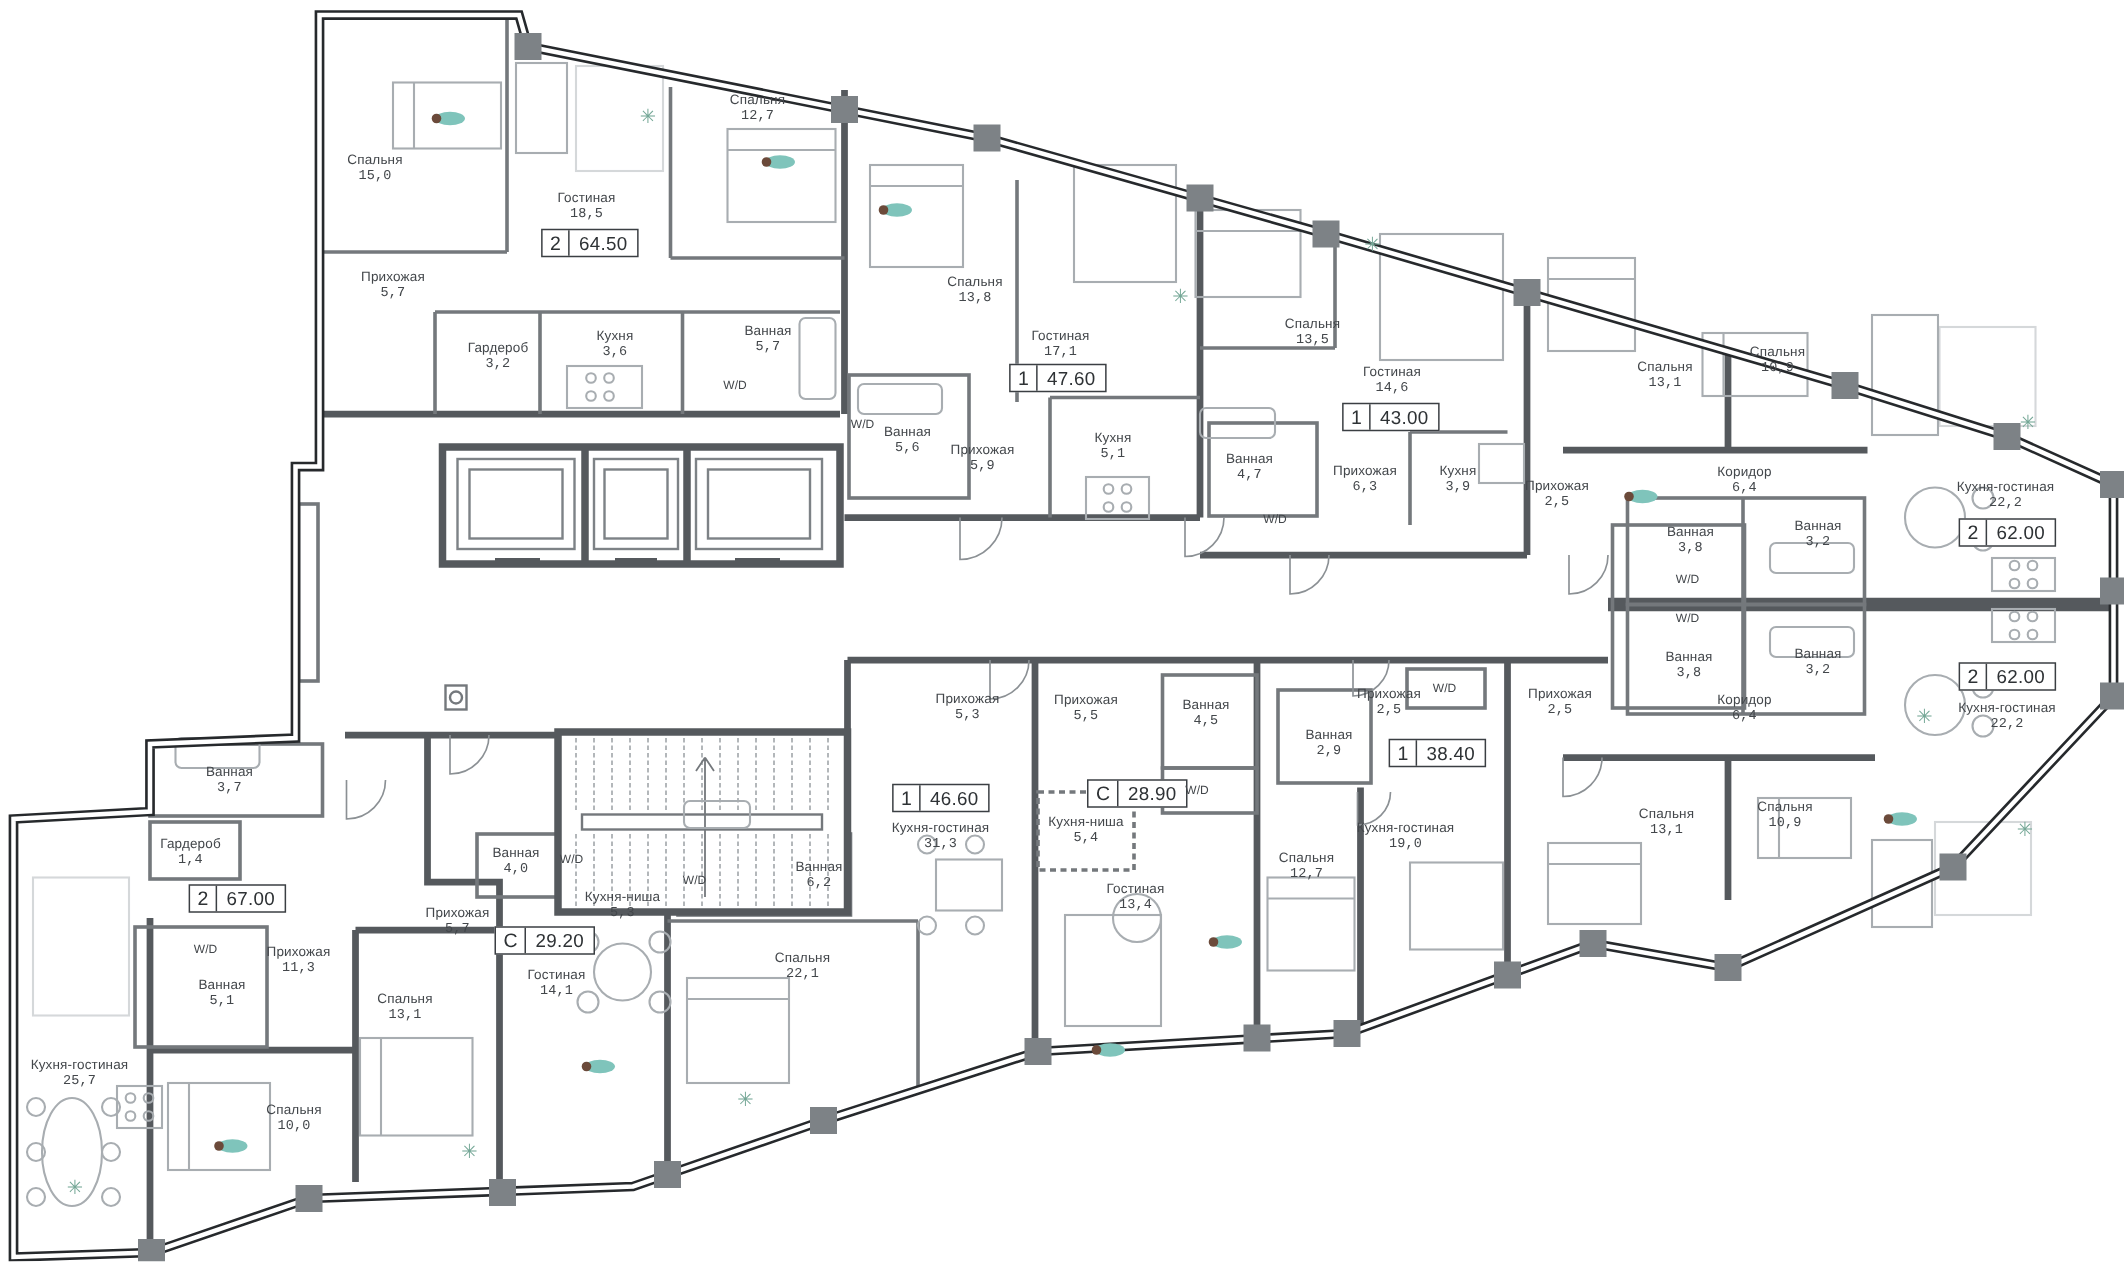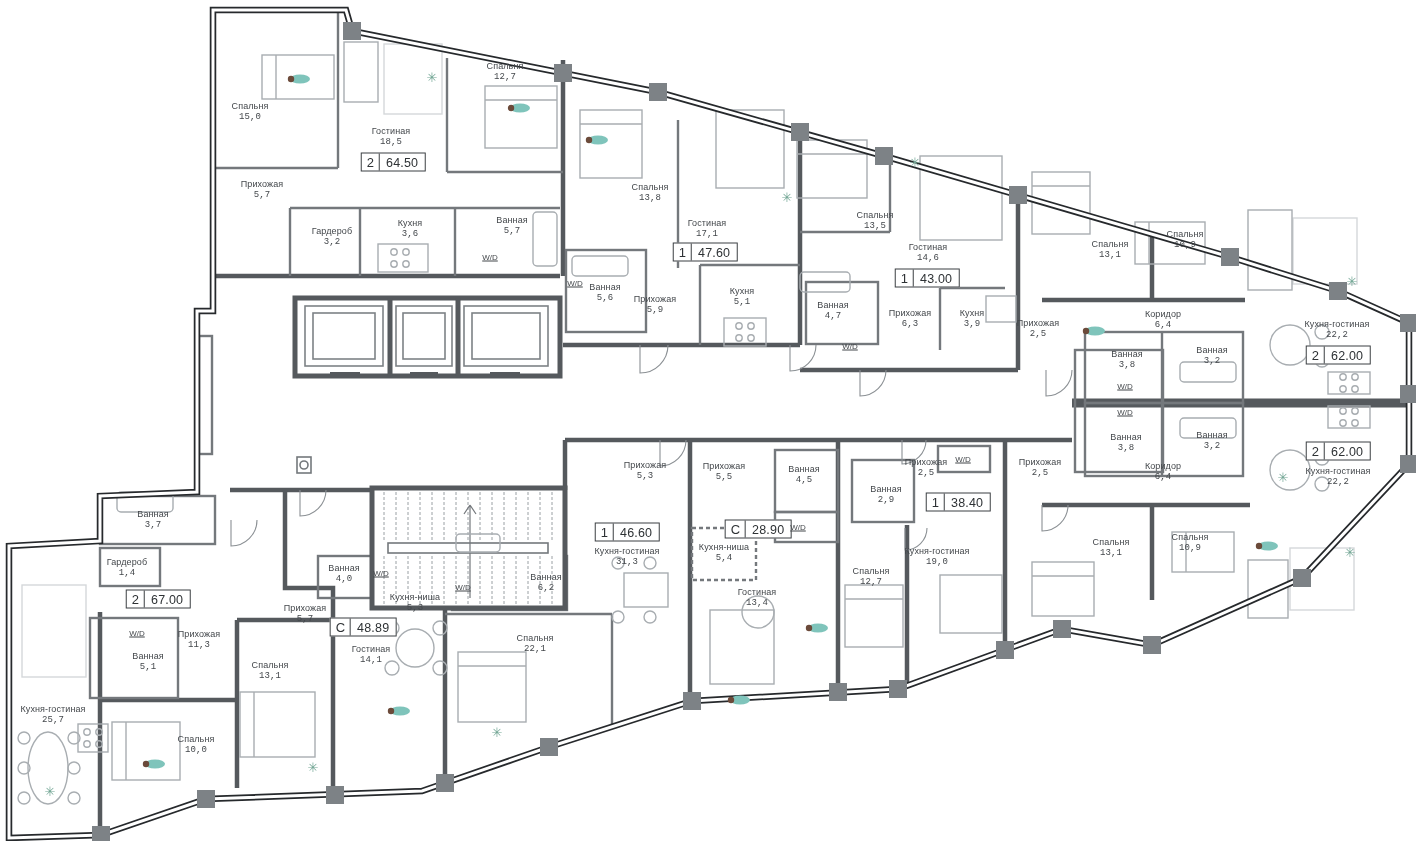--- a/index.html
+++ b/index.html
@@ -4,21 +4,21 @@
 <style>
   html,body{margin:0;padding:0;background:#ffffff;}
   .stage{position:relative;width:1416px;height:841px;background:#fff;overflow:hidden;
          font-family:"Liberation Sans",sans-serif;}
   .stage svg{position:absolute;left:0;top:0;}
   #labels{position:absolute;left:0;top:0;width:100%;height:100%;pointer-events:none;}
   .room-label{position:absolute;transform:translate(-50%,-50%);text-align:center;
     font-size:9px;line-height:1.18;color:#43474b;white-space:nowrap;letter-spacing:.1px;}
   .room-label .rn{font-size:9px;}
   .room-label .ra{font-size:9px;font-family:Liberation Mono, monospace;}
-  .wd-label{position:absolute;transform:translate(-50%,-50%);font-size:8px;color:#43474b;white-space:nowrap;text-decoration:underline;}
+  .wd-label{position:absolute;transform:translate(-50%,-50%);font-size:8px;color:#43474b;white-space:nowrap;}
   .badge{position:absolute;display:inline-flex;align-items:stretch;background:#fff;
     border:1.6px solid #3b3f43;color:#2e3235;transform:translate(-50%,-50%);}
   .badge .badge-type{padding:1px 5px 1px 5px;font-size:13px;border-right:1.6px solid #3b3f43;
     display:flex;align-items:center;}
   .badge .badge-area{padding:1px 6px;font-size:12.5px;display:flex;align-items:center;letter-spacing:.2px;}
 </style>
 </head>
 <body>
 
 <div class="stage">
@@ -560,21 +560,21 @@
       <div class="room-label" style="left: 415px; top: 603px;">
         <div class="rn">Кухня-ниша</div>
         <div class="ra">5,3</div>
       </div>
       <div class="room-label" style="left: 371px; top: 655px;">
         <div class="rn">Гостиная</div>
         <div class="ra">14,1</div>
       </div>
       <div class="badge" style="left: 363px; top: 627px;">
         <span class="badge-type">С</span>
-        <span class="badge-area">48.89</span>
+        <span class="badge-area">29.20</span>
       </div>
       <div class="room-label" style="left: 153px; top: 520px;">
         <div class="rn">Ванная</div>
         <div class="ra">3,7</div>
       </div>
       <div class="room-label" style="left: 127px; top: 568px;">
         <div class="rn">Гардероб</div>
         <div class="ra">1,4</div>
       </div>
       <div class="room-label" style="left: 199px; top: 640px;">

